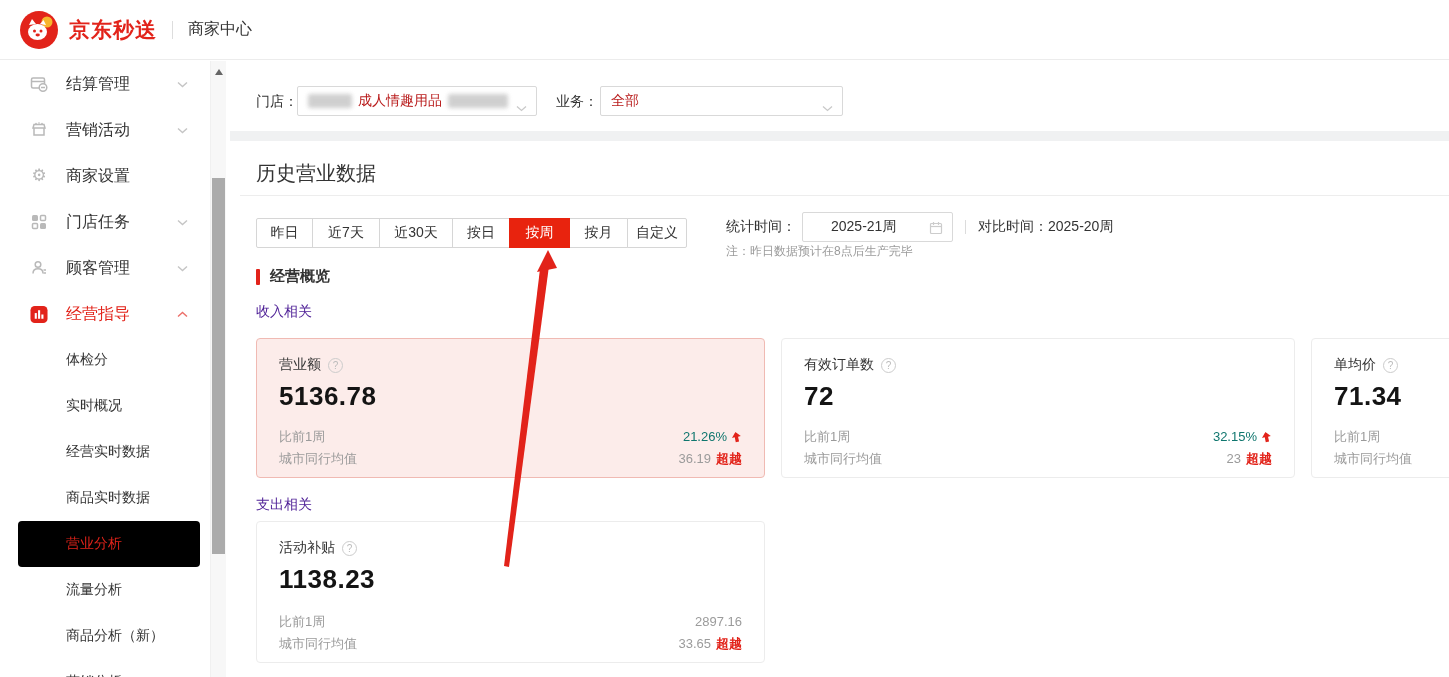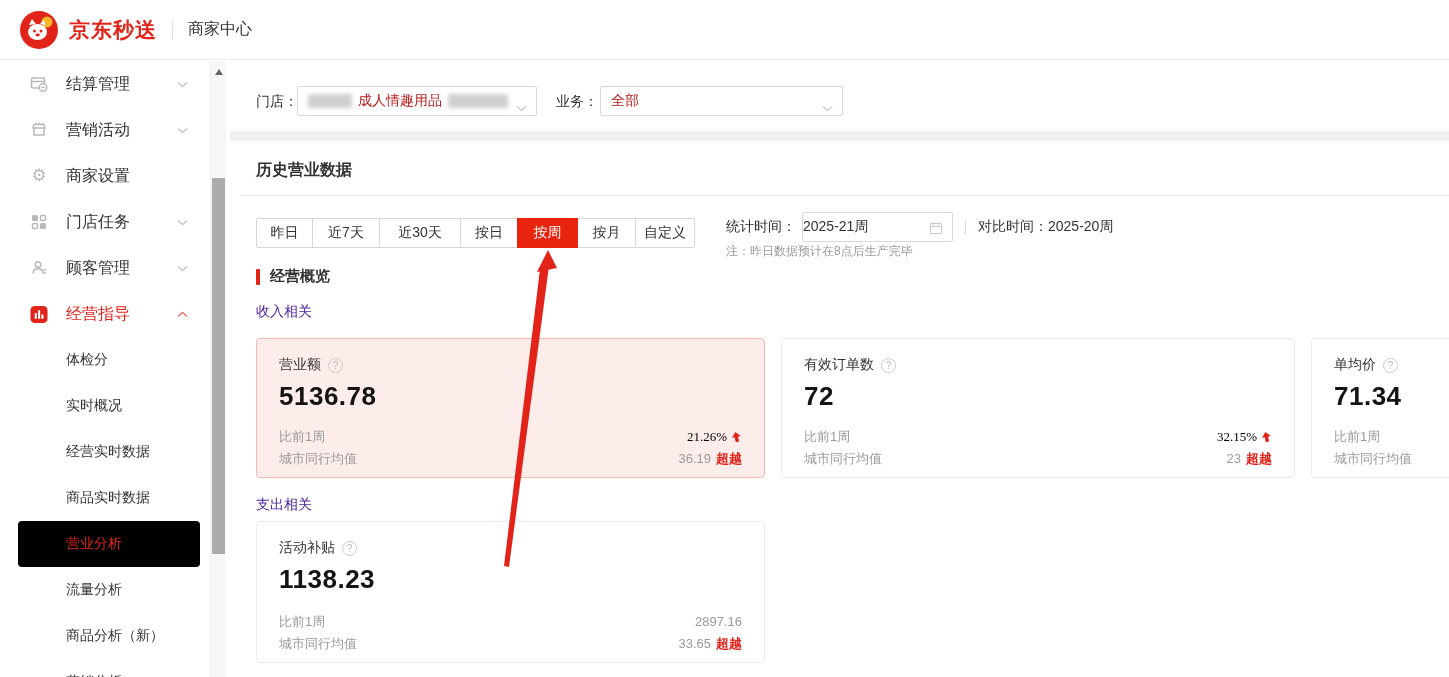--- a/index.html
+++ b/index.html
@@ -37,35 +37,35 @@
     border-bottom:6px solid #666; }
   .sb-thumb { position:absolute; top:117px; left:1px; width:13px; height:376px; background:#ababab; }
   
   .band { position:absolute; left:230px; top:131px; width:1219px; height:10px; background:#f0f1f2; }
   .flabel { position:absolute; font-size:14px; color:#333; }
   .select { position:absolute; height:30px; border:1px solid #d9d9d9; border-radius:2px;
     background:#fff; display:flex; align-items:center; padding:0 28px 0 10px; cursor:pointer; }
   .select .val { font-size:14px; color:#b91c1c; white-space:nowrap; }
   .select .sel-chev { position:absolute; right:9px; top:11px; }
   .mask { height:14px; border-radius:2px; background:#c4c4c4; filter:blur(2px); opacity:.8; }
-  .sec-title { position:absolute; left:256px; top:160px; font-size:16px; font-weight:700; color:#333; }
+  .sec-title { position:absolute; left:256px; top:160px; font-size:20px; font-weight:400; color:#333; }
   .sec-divider { position:absolute; left:240px; top:195px; width:1209px; height:1px; background:#ededed; }
   
   .tabs { position:absolute; left:256px; top:218px; display:flex; }
   .tab { height:30px; background:#fff; border:1px solid #d6d6d6; margin-left:-1px;
     font-size:14px; color:#333; display:flex; align-items:center; justify-content:center;
     cursor:pointer; position:relative; }
   .tab:first-child { margin-left:0; border-radius:2px 0 0 2px; }
   .tab:last-child { border-radius:0 2px 2px 0; }
   .tab.active { background:#e8230e; border-color:#e8230e; color:#fff; z-index:2; }
   
   .statbar { position:absolute; left:726px; top:212px; height:30px; display:flex; align-items:center; }
   .statbar .lbl { font-size:14px; color:#333; }
   .datebox { width:151px; height:30px; border:1px solid #d9d9d9; border-radius:2px; margin-left:6px;
-    display:flex; align-items:center; padding:0 0; cursor:pointer; position:relative; }
+    display:flex; align-items:center; padding:0 28px; cursor:pointer; position:relative; }
   .datebox .val { font-size:14px; color:#333; }
   .datebox .cal { position:absolute; right:9px; top:8px; }
   .pipe { width:1px; height:14px; background:#dcdcdc; margin:0 12px; }
   .note { position:absolute; left:726px; top:243px; font-size:12px; color:#9b9b9b; }
   
   .ov-head { position:absolute; left:256px; top:267px; display:flex; align-items:center; }
   .ov-bar { width:4px; height:16px; background:#e2231a; border-radius:1px; margin-right:10px; }
   .ov-title { font-size:15px; font-weight:600; color:#333; }
   .grp-label { position:absolute; font-size:14px; color:#4c1d95; }
   
@@ -74,21 +74,21 @@
   .card.hl { background:#fcecea; border-color:#f0bab3; }
   .card-title-row { display:flex; align-items:center; }
   .card-title { font-size:14px; color:#333; }
   .qmark { width:15px; height:15px; border:1px solid #ccc; border-radius:50%; color:#bbb;
     font-size:10px; line-height:13px; text-align:center; margin-left:7px; cursor:pointer; }
   .card-value { margin-top:7px; font-size:26px; font-weight:bold; color:#141414; letter-spacing:.5px; }
   .card-rows { margin-top:14px; }
   .crow { display:flex; justify-content:space-between; align-items:center;
     font-size:13px; color:#9b9b9b; line-height:22px; }
   .crow .rv { display:flex; align-items:center; }
-  .rv .red { color:#000000;font-family:Liberation Serif, serif; }
+  .rv .red { color:#0f766e; }
   .rv .gray { color:#9b9b9b; }
   .rv .beyond { color:#e2231a; font-weight:bold; margin-left:5px; }
   .up-arrow { margin-left:4px; display:flex; }
   
   .annot { position:absolute; left:0; top:0; width:1449px; height:677px;
     pointer-events:none; z-index:40; }
 </style>
 </head>
 <body>
 
@@ -257,21 +257,21 @@
 </div>
 
 <div class="band"></div>
 
 <div class="sec-title">历史营业数据</div>
 <div class="sec-divider"></div>
 
 <div class="tabs">
   <div class="tab" style="width:57px;">昨日</div>
   <div class="tab" style="width:68px;">近7天</div>
-  <div class="tab" style="width:82px;">近30天</div>
+  <div class="tab" style="width:74px;">近30天</div>
   <div class="tab" style="width:58px;">按日</div>
   <div class="tab active" style="width:61px;">按周</div>
   <div class="tab" style="width:59px;">按月</div>
   <div class="tab" style="width:60px;">自定义</div>
 </div>
 
 <div class="statbar">
   <span class="lbl">统计时间：</span>
   <div class="datebox">
     <span class="val">2025-21周</span>

